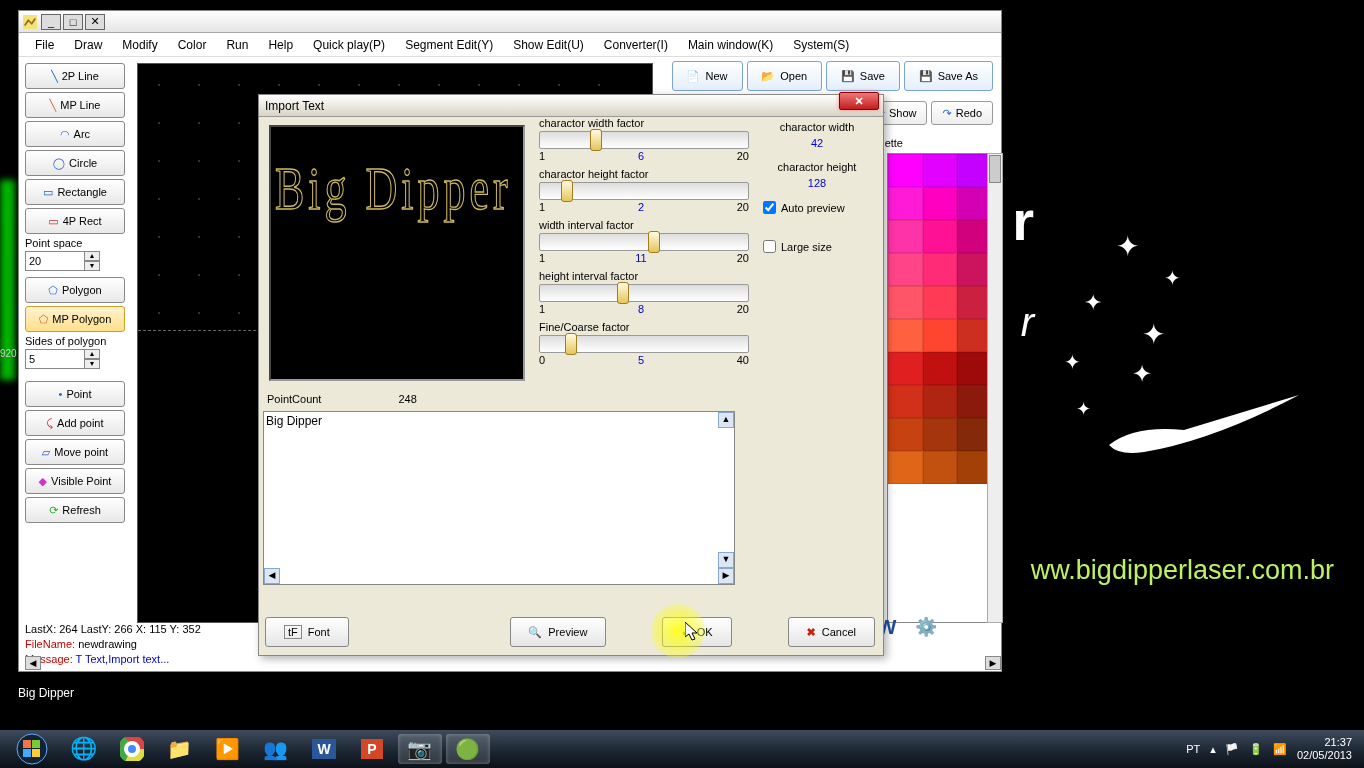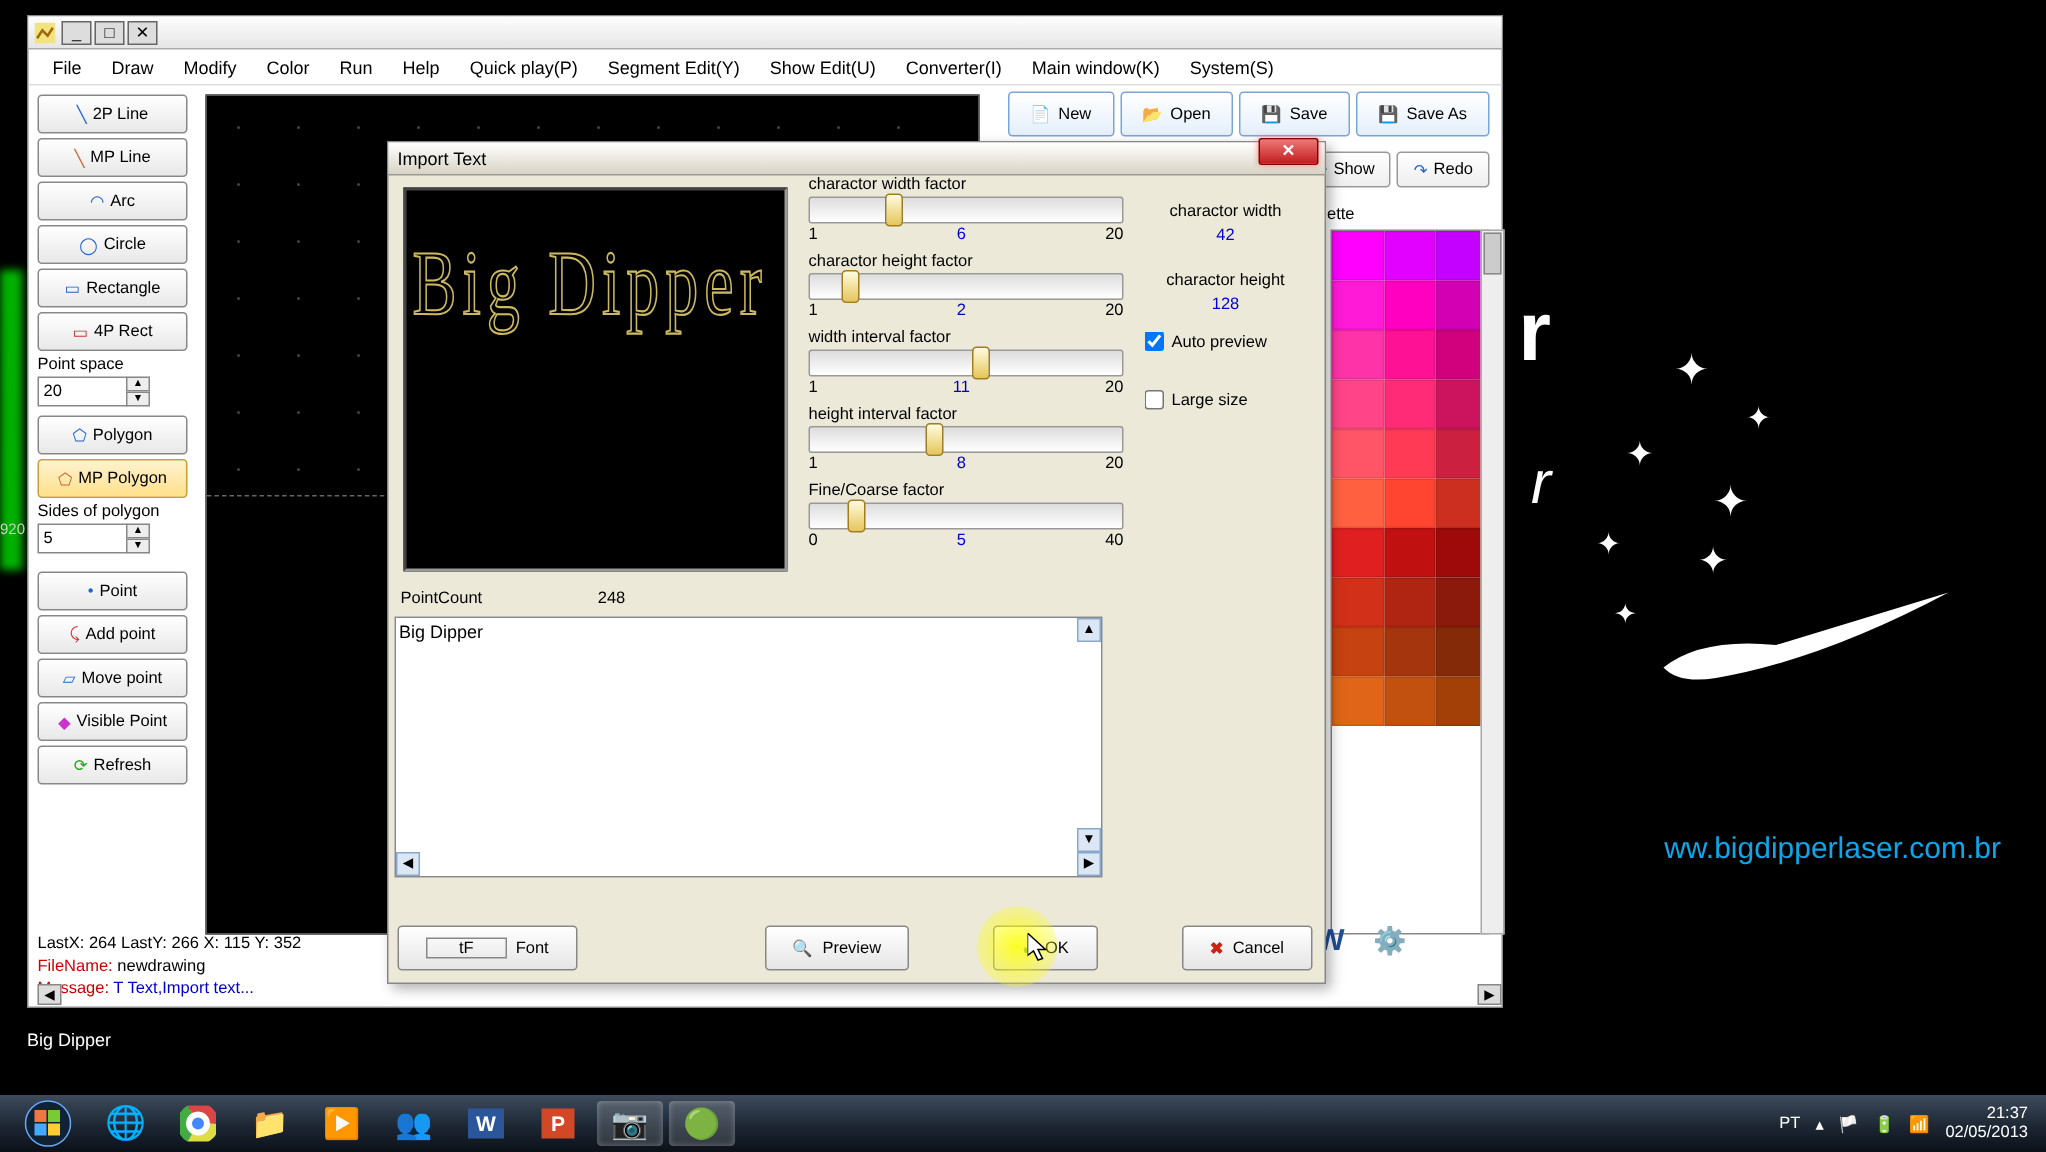--- a/index.html
+++ b/index.html
@@ -2,21 +2,21 @@
 <html><head>
 <meta charset="utf-8">
 <style>
 * { box-sizing: border-box; margin: 0; padding: 0; font-family: Tahoma, sans-serif; font-size: 11px; }
 body { width: 1364px; height: 768px; background: #000; position: relative; overflow: hidden; }
 
 
 .desktop-stars { position: absolute; right: 40px; top: 230px; width: 300px; height: 300px; }
 .desktop-stars .star { position: absolute; color: #fff; font-size: 28px; }
 .swoosh { position: absolute; right: 60px; top: 370px; width: 200px; height: 100px; }
-.desktop-url { position: absolute; right: 30px; top: 555px; color: #0ea5e9; font-size: 20px; }
+.desktop-url { position: absolute; right: 30px; top: 555px; color: #bef264; font-size: 27px; }
 .green-glow { position: absolute; left: 0; top: 180px; width: 15px; height: 200px; background: linear-gradient(#0f0,#00f900,#0f0); filter: blur(3px); opacity:.7; }
 .bigdipper-label { position:absolute; left:18px; top:686px; color:#fff; font-size:12px; }
 .left-920 { position:absolute; left:0; top:348px; color:#ccc; font-size:10px; }
 
 
 .mainwin { position: absolute; left: 18px; top: 10px; width: 984px; height: 662px; background: #fff; border: 1px solid #888; }
 .titlebar { height: 22px; background: linear-gradient(#fefefe,#e5e5e5); border-bottom: 1px solid #aaa; display:flex; align-items:center; padding:0 4px; }
 .titlebar .icon { width:14px; height:14px; margin-right:4px; }
 .titlebar .title { flex:1; font-size:12px; }
 .winbtns { display:flex; gap:2px; }
@@ -70,21 +70,21 @@
 
 .sliders { position:absolute; left:280px; top:0; width:210px; }
 .sgroup { margin-bottom:6px; }
 .sgroup .lab { font-size:11px; margin-bottom:2px; color:#000; }
 .track { position:relative; height:18px; background:linear-gradient(#ddd,#fff); border:1px solid #999; border-radius:2px; }
 .thumb2 { position:absolute; top:-3px; width:12px; height:22px; background:linear-gradient(#fffbe0,#e5c65a); border:1px solid #a07d20; border-radius:3px; cursor:pointer; }
 .range { display:flex; justify-content:space-between; font-size:11px; margin-top:1px; }
 .range .val { color:#00c; }
 
 .rightinfo { position:absolute; left:504px; top:0; width:108px; font-size:11px; }
-.rightinfo .lab { text-align:center; margin-top:18px; }
+.rightinfo .lab { text-align:center; margin-top:4px; }
 .rightinfo .val { text-align:center; color:#00c; margin:4px 0 12px; }
 .chk { display:flex; align-items:center; gap:5px; margin-top:6px; }
 .chk input { width:13px; height:13px; }
 
 .textarea-wrap { position:absolute; left:4px; top:294px; width:472px; height:174px; border:1px solid #888; background:#fff; }
 .textarea-wrap textarea { width:456px; height:150px; border:none; resize:none; font-size:12px; padding:2px; outline:none; }
 .ta-scroll { position:absolute; right:0; top:0; width:16px; height:156px; }
 .ta-sbtn { width:16px; height:16px; background:#dbe7f5; border:1px solid #8aa8cc; font-size:9px; text-align:center; line-height:13px; cursor:pointer; }
 .ta-hscroll { position:absolute; left:0; bottom:0; right:0; height:16px; display:flex; justify-content:space-between; }
 
@@ -503,21 +503,21 @@
           </div>
       </div>
       <div class="ta-hscroll">
         <div class="ta-sbtn">◀</div>
         <div class="ta-sbtn">▶</div>
       </div>
     </div>
 
     <div class="dlg-btns">
       <div class="dbtn font">
-          <span style="border:1px solid #888;padding:0 21px;">tF</span>
+          <span style="border:1px solid #888;padding:0 3px;">tF</span>
           <span>Font</span>
         </div>
       <div class="dbtn preview">
           <span>🔍</span>
           <span>Preview</span>
         </div>
       <div class="dbtn ok">
         <div class="highlight" style="left:-12px;top:-14px;"></div>
         <span style="color:#1a8a1a;font-weight:bold;">✔</span>
           <span>OK</span>

